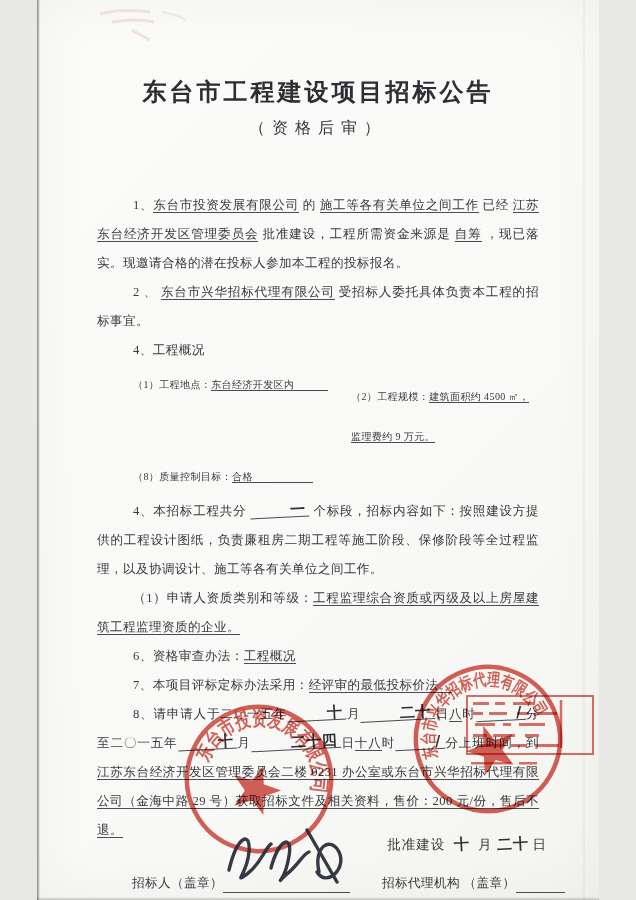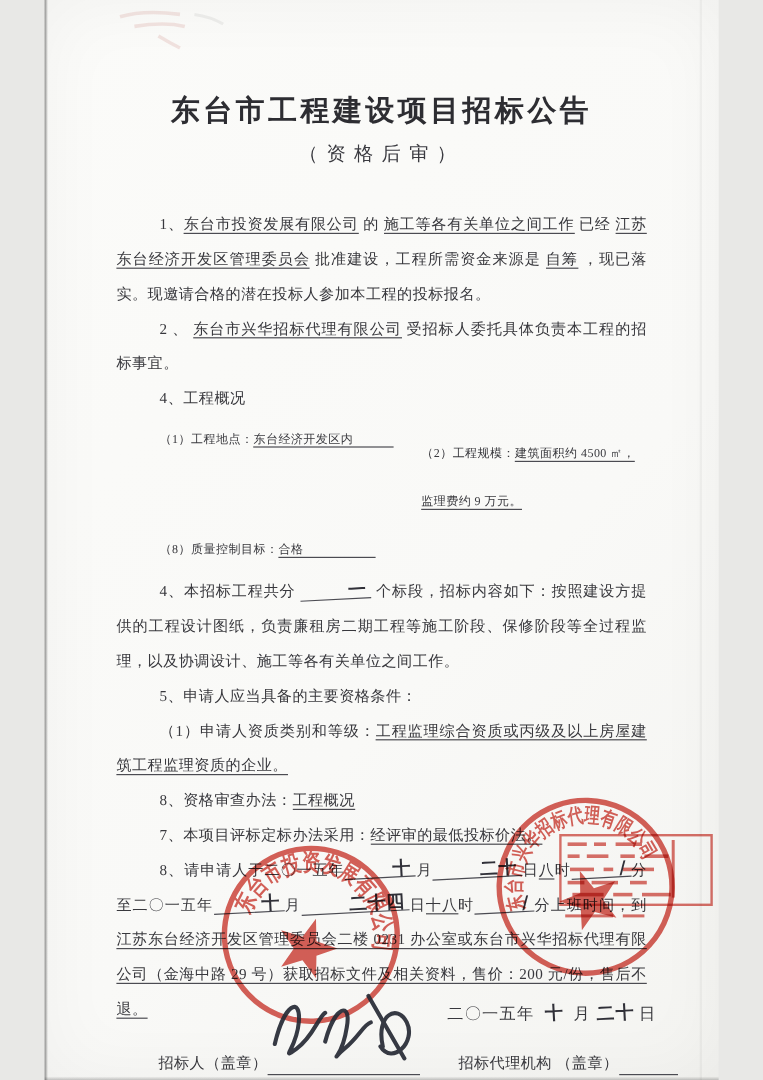--- a/index.html
+++ b/index.html
@@ -22,21 +22,21 @@
     content:"";position:absolute;left:0;bottom:0;width:100%;height:3px;
     background:linear-gradient(to top,rgba(40,40,40,.25),rgba(40,40,40,0));
     z-index:5;
   }
   .content{position:relative;padding:0 60px;z-index:2;}
   .title{
     text-align:center;margin-top:76px;
     font-size:24px;font-weight:700;letter-spacing:3px;color:#2d2d32;
   }
   .subtitle{
-    text-align:center;margin-top:10px;margin-bottom:34px;
+    text-align:center;margin-top:10px;margin-bottom:52px;
     font-size:16px;letter-spacing:7px;color:#3a3a40;
   }
   .para{
     font-size:12.6px;line-height:29px;text-align:justify;
     text-indent:36px;margin:0;letter-spacing:0.4px;
   }
   .u{border-bottom:1px solid #4b4b52;}
   .hw{
     display:inline-block;font-size:15px;line-height:14px;font-weight:700;
     color:#303038;transform:rotate(-3deg);padding:0 4px;
@@ -45,21 +45,21 @@
   .tworow{display:flex;padding-left:36px;font-size:10px;line-height:40px;letter-spacing:0.4px;}
   .tworow .c1{width:218px;flex:none;}
   .tworow .c2{flex:1;margin-top:12px;}
   .contacts{
     display:flex;margin-top:22px;padding:0 34px 0 95px;
     font-size:12.6px;letter-spacing:0.4px;position:relative;z-index:2;
   }
   .ccol{display:flex;flex-direction:column;}
   .ccol.left{width:218px;flex:none;margin-right:32px;}
   .ccol.right{flex:1;}
-  .crow{display:flex;align-items:flex-start;height:33px;}
+  .crow{display:flex;align-items:center;height:33px;}
   .clabel{flex:none;padding-bottom:1px;}
   .cline{flex:1;border-bottom:1px solid #4b4b52;padding:0 0 1px 4px;min-height:16px;}
   .dateline{
     position:absolute;right:52px;top:836px;font-size:13.5px;letter-spacing:1px;z-index:2;
   }
   .seal{position:absolute;mix-blend-mode:multiply;opacity:.85;z-index:4;}
   .sig{position:absolute;z-index:4;opacity:.92;}
   .faintmarks{position:absolute;left:55px;top:4px;opacity:.14;z-index:1;}
   .crease{position:absolute;top:0;right:14px;width:2px;height:100%;
     background:rgba(0,0,0,.035);z-index:1;}
@@ -85,23 +85,22 @@
 
     <div class="tworow">
       <span class="c1"><span>（1）工程地点：</span><span class="u" style="padding-right: 34px;">东台经济开发区内</span></span>
       <span class="c2"><span>（2）工程规模：</span><span class="u">建筑面积约 4500 ㎡，监理费约 9 万元。</span></span>
     </div>
     <div class="tworow">
       <span class="c1"><span>（8）质量控制目标：</span><span class="u" style="padding-right: 60px; margin-top: 32px;">合格</span></span>
     </div>
 
     <p class="para"><span>4、本招标工程共分 </span><span class="u hw">一</span><span> 个标段，招标内容如下：按照建设方提供的工程设计图纸，负责廉租房二期工程等施工阶段、保修阶段等全过程监理，以及协调设计、施工等各有关单位之间工作。</span></p>
-    <p class="para">5、申请人应当具备的主要资格条件：</p>
     <p class="para"><span>（1）申请人资质类别和等级：</span><span class="u">工程监理综合资质或丙级及以上房屋建筑工程监理资质的企业。</span></p>
-    <p class="para"><span>8、资格审查办法：</span><span class="u">工程概况</span></p>
+    <p class="para"><span>6、资格审查办法：</span><span class="u">工程概况</span></p>
     <p class="para"><span>7、本项目评标定标办法采用：</span><span class="u">经评审的最低投标价法。</span></p>
     <p class="para"><span>8、请申请人于二〇一五年</span><span class="u hw">十</span><span>月</span><span class="u hw">二十</span><span>日</span><span class="u">八</span><span>时</span><span class="u hw">/</span><span>分 至二〇一五年</span><span class="u hw">十</span><span>月</span><span class="u hw">二十四</span><span>日</span><span class="u">十八</span><span>时</span><span class="u hw">/</span><span>分上班时间，到 </span><span class="u">江苏东台经济开发区管理委员会二楼 0231 办公室或东台市兴华招标代理有限公司（金海中路 29 号）获取招标文件及相关资料，售价：200 元/份，售后不退。</span></p>
   </div>
 
   <div class="contacts">
     <div class="ccol left">
       <div class="crow">
         <span class="clabel">招标人（盖章）</span>
         <span class="cline"><span></span></span>
       </div>
@@ -117,21 +116,21 @@
         <span class="cline"><span></span></span>
       </div>
       <div class="crow">
         
         
       </div>
 
     </div>
   </div>
 
-  <div class="dateline"><span>二〇一五年 </span><span class="hw">十</span><span> 月</span><span class="hw">二十</span><span>日</span></div>
+  <div class="dateline"><span>批准建设 </span><span class="hw">十</span><span> 月</span><span class="hw">二十</span><span>日</span></div>
 
   <svg class="seal" style="left:133px;top:690px;transform:rotate(18deg);" width="178" height="178" viewBox="-89 -89 178 178">
     <circle r="72" fill="none" stroke="#d0453c" stroke-width="4.5"></circle>
     <path id="sealArcL" d="M -54,0 A 54,54 0 1 1 54,0" fill="none"></path>
     <text font-size="20" fill="#d0453c" font-weight="bold" font-family="Liberation Sans, sans-serif">
       <textPath href="#sealArcL" textLength="166" lengthAdjust="spacingAndGlyphs">东台市投资发展有限公司</textPath>
     </text>
     <g transform="translate(0,12)">
       <polygon points="0,-26 6.1,-8.4 24.7,-8 9.9,3.2 15.3,21 0,10.4 -15.3,21 -9.9,3.2 -24.7,-8 -6.1,-8.4" fill="#d0453c"></polygon>
     </g>

